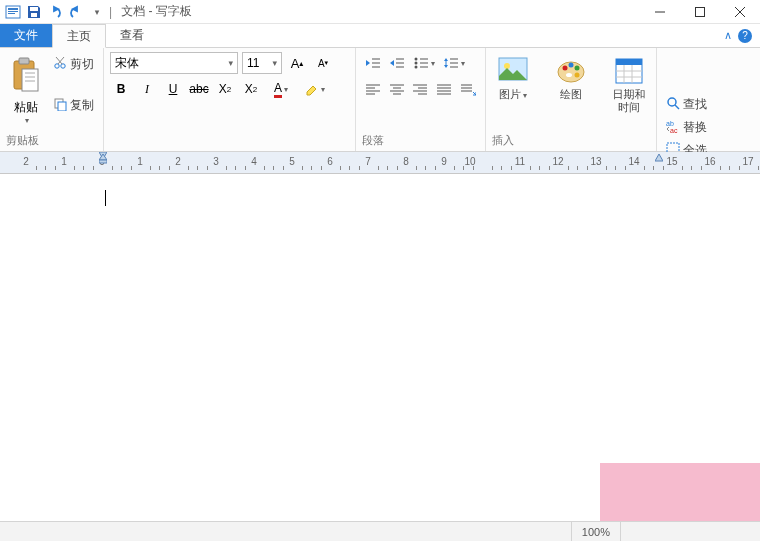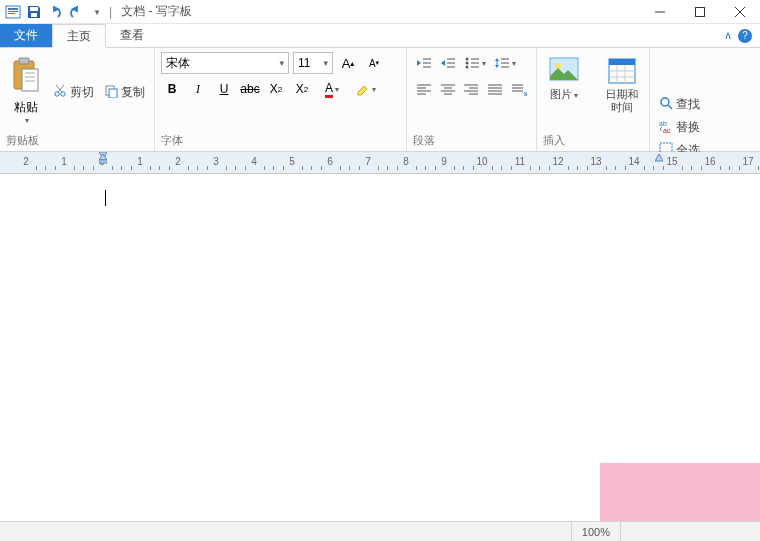--- a/index.html
+++ b/index.html
@@ -22,21 +22,21 @@
 
 
 .ribbon { height: 104px; background: #fcfcfc; display: flex; border-bottom: 1px solid #d4d4d4; }
 .group { border-right: 1px solid #e0e0e0; display: flex; flex-direction: column; padding: 4px 6px 0 6px; }
 .group-body { flex: 1; display: flex; gap: 4px; }
 .group-label { color: #777; font-size: 11px; padding: 3px 0; }
 
 
 .paste-btn { width: 40px; display: flex; flex-direction: column; align-items: center; justify-content: center; cursor: pointer; }
 .paste-btn .icon-box { width: 32px; height: 40px; margin-bottom: 2px; }
-.side-btns { display: flex; flex-direction: row; gap: 4px; justify-content: flex-start; padding-top: 2px; }
+.side-btns { display: flex; flex-direction: column; gap: 20px; justify-content: flex-start; padding-top: 2px; }
 .small-action { display: flex; align-items: center; gap: 3px; padding: 2px 3px; cursor: pointer; color: #444; }
 
 
 .font-body { flex-direction: column; gap: 4px; }
 .font-row { display: flex; gap: 4px; align-items: center; }
 .combo { height: 22px; border: 1px solid #bfbfbf; background: #fff; display: flex; align-items: center; padding: 0 4px; cursor: pointer; }
 .combo .arrow { margin-left: auto; color: #666; font-size: 9px; }
 .font-name { width: 128px; }
 .font-size { width: 40px; }
 .fmt-btn { width: 22px; height: 22px; display: flex; align-items: center; justify-content: center; cursor: pointer; }
@@ -223,21 +223,20 @@
             <span class="dd-arrow">▾</span>
           </div>
         <div class="fmt-btn" style="width:30px">
             <svg width="14" height="14">
               <path d="M2 10l6-6 3 3-6 6H2z" fill="#ffe15a" stroke="#c9a820"></path>
             </svg>
             <span class="dd-arrow">▾</span>
           </div>
       </div>
     </div>
-    <div class="group-label">字体</div>
   </div>
 
   <div class="group" style="width:130px">
     <div class="group-body para-body">
       <div class="para-row">
         <div class="fmt-btn">
             <svg width="16" height="14">
               <path d="M5 7L1 4v6z" fill="#2a7ed8"></path>
               <line x1="7" y1="3" x2="15" y2="3" stroke="#555"></line>
               <line x1="7" y1="7" x2="15" y2="7" stroke="#555"></line>
@@ -322,20 +321,31 @@
 
   <div class="group">
     <div class="group-body insert-body">
       <div class="big-btn">
         <div class="big-icon"><svg width="32" height="32">
               <rect x="2" y="4" width="28" height="22" fill="#cfeaff" stroke="#6aa8d8"></rect>
               <circle cx="10" cy="12" r="3" fill="#ffe15a"></circle>
               <path d="M2 22l8-8 6 6 4-4 10 10H2z" fill="#5fa84f"></path>
             </svg></div>
         <div class="big-label"><span>图片</span><span class="dd-arrow">▾</span></div>
+      </div>
+      <div class="big-btn">
+        <div class="big-icon"><svg width="32" height="32">
+              <ellipse cx="16" cy="18" rx="13" ry="10" fill="#f2d89c" stroke="#c9a24a"></ellipse>
+              <circle cx="10" cy="14" r="2.5" fill="#d02020"></circle>
+              <circle cx="16" cy="11" r="2.5" fill="#2a7ed8"></circle>
+              <circle cx="22" cy="14" r="2.5" fill="#3a9d3a"></circle>
+              <circle cx="22" cy="21" r="2.5" fill="#e8b020"></circle>
+              <ellipse cx="14" cy="21" rx="3" ry="2" fill="#fff"></ellipse>
+            </svg></div>
+        <div class="big-label">绘图</div>
       </div>
       <div class="big-btn">
         <div class="big-icon"><svg width="32" height="32">
               <rect x="3" y="5" width="26" height="24" fill="#fff" stroke="#2a7ed8"></rect>
               <rect x="3" y="5" width="26" height="6" fill="#2a7ed8"></rect>
               <line x1="3" y1="17" x2="29" y2="17" stroke="#c8c8c8"></line>
               <line x1="3" y1="23" x2="29" y2="23" stroke="#c8c8c8"></line>
               <line x1="11" y1="11" x2="11" y2="29" stroke="#c8c8c8"></line>
               <line x1="19" y1="11" x2="19" y2="29" stroke="#c8c8c8"></line>
             </svg></div>
@@ -417,21 +427,21 @@
       <div class="ruler-tick" style="left: 387px;"></div>
       <div class="ruler-tick" style="left: 396.5px;"></div>
       <div class="ruler-num" style="left: 406px;">8</div>
       <div class="ruler-tick" style="left: 415.5px;"></div>
       <div class="ruler-tick" style="left: 425px;"></div>
       <div class="ruler-tick" style="left: 434.5px;"></div>
       <div class="ruler-num" style="left: 444px;">9</div>
       <div class="ruler-tick" style="left: 453.5px;"></div>
       <div class="ruler-tick" style="left: 463px;"></div>
       <div class="ruler-tick" style="left: 472.5px;"></div>
-      <div class="ruler-num" style="left: 482px;">10</div>
+      <div class="ruler-num" style="left: 470px;">10</div>
       <div class="ruler-tick" style="left: 491.5px;"></div>
       <div class="ruler-tick" style="left: 501px;"></div>
       <div class="ruler-tick" style="left: 510.5px;"></div>
       <div class="ruler-num" style="left: 520px;">11</div>
       <div class="ruler-tick" style="left: 529.5px;"></div>
       <div class="ruler-tick" style="left: 539px;"></div>
       <div class="ruler-tick" style="left: 548.5px;"></div>
       <div class="ruler-num" style="left: 558px;">12</div>
       <div class="ruler-tick" style="left: 567.5px;"></div>
       <div class="ruler-tick" style="left: 577px;"></div>

